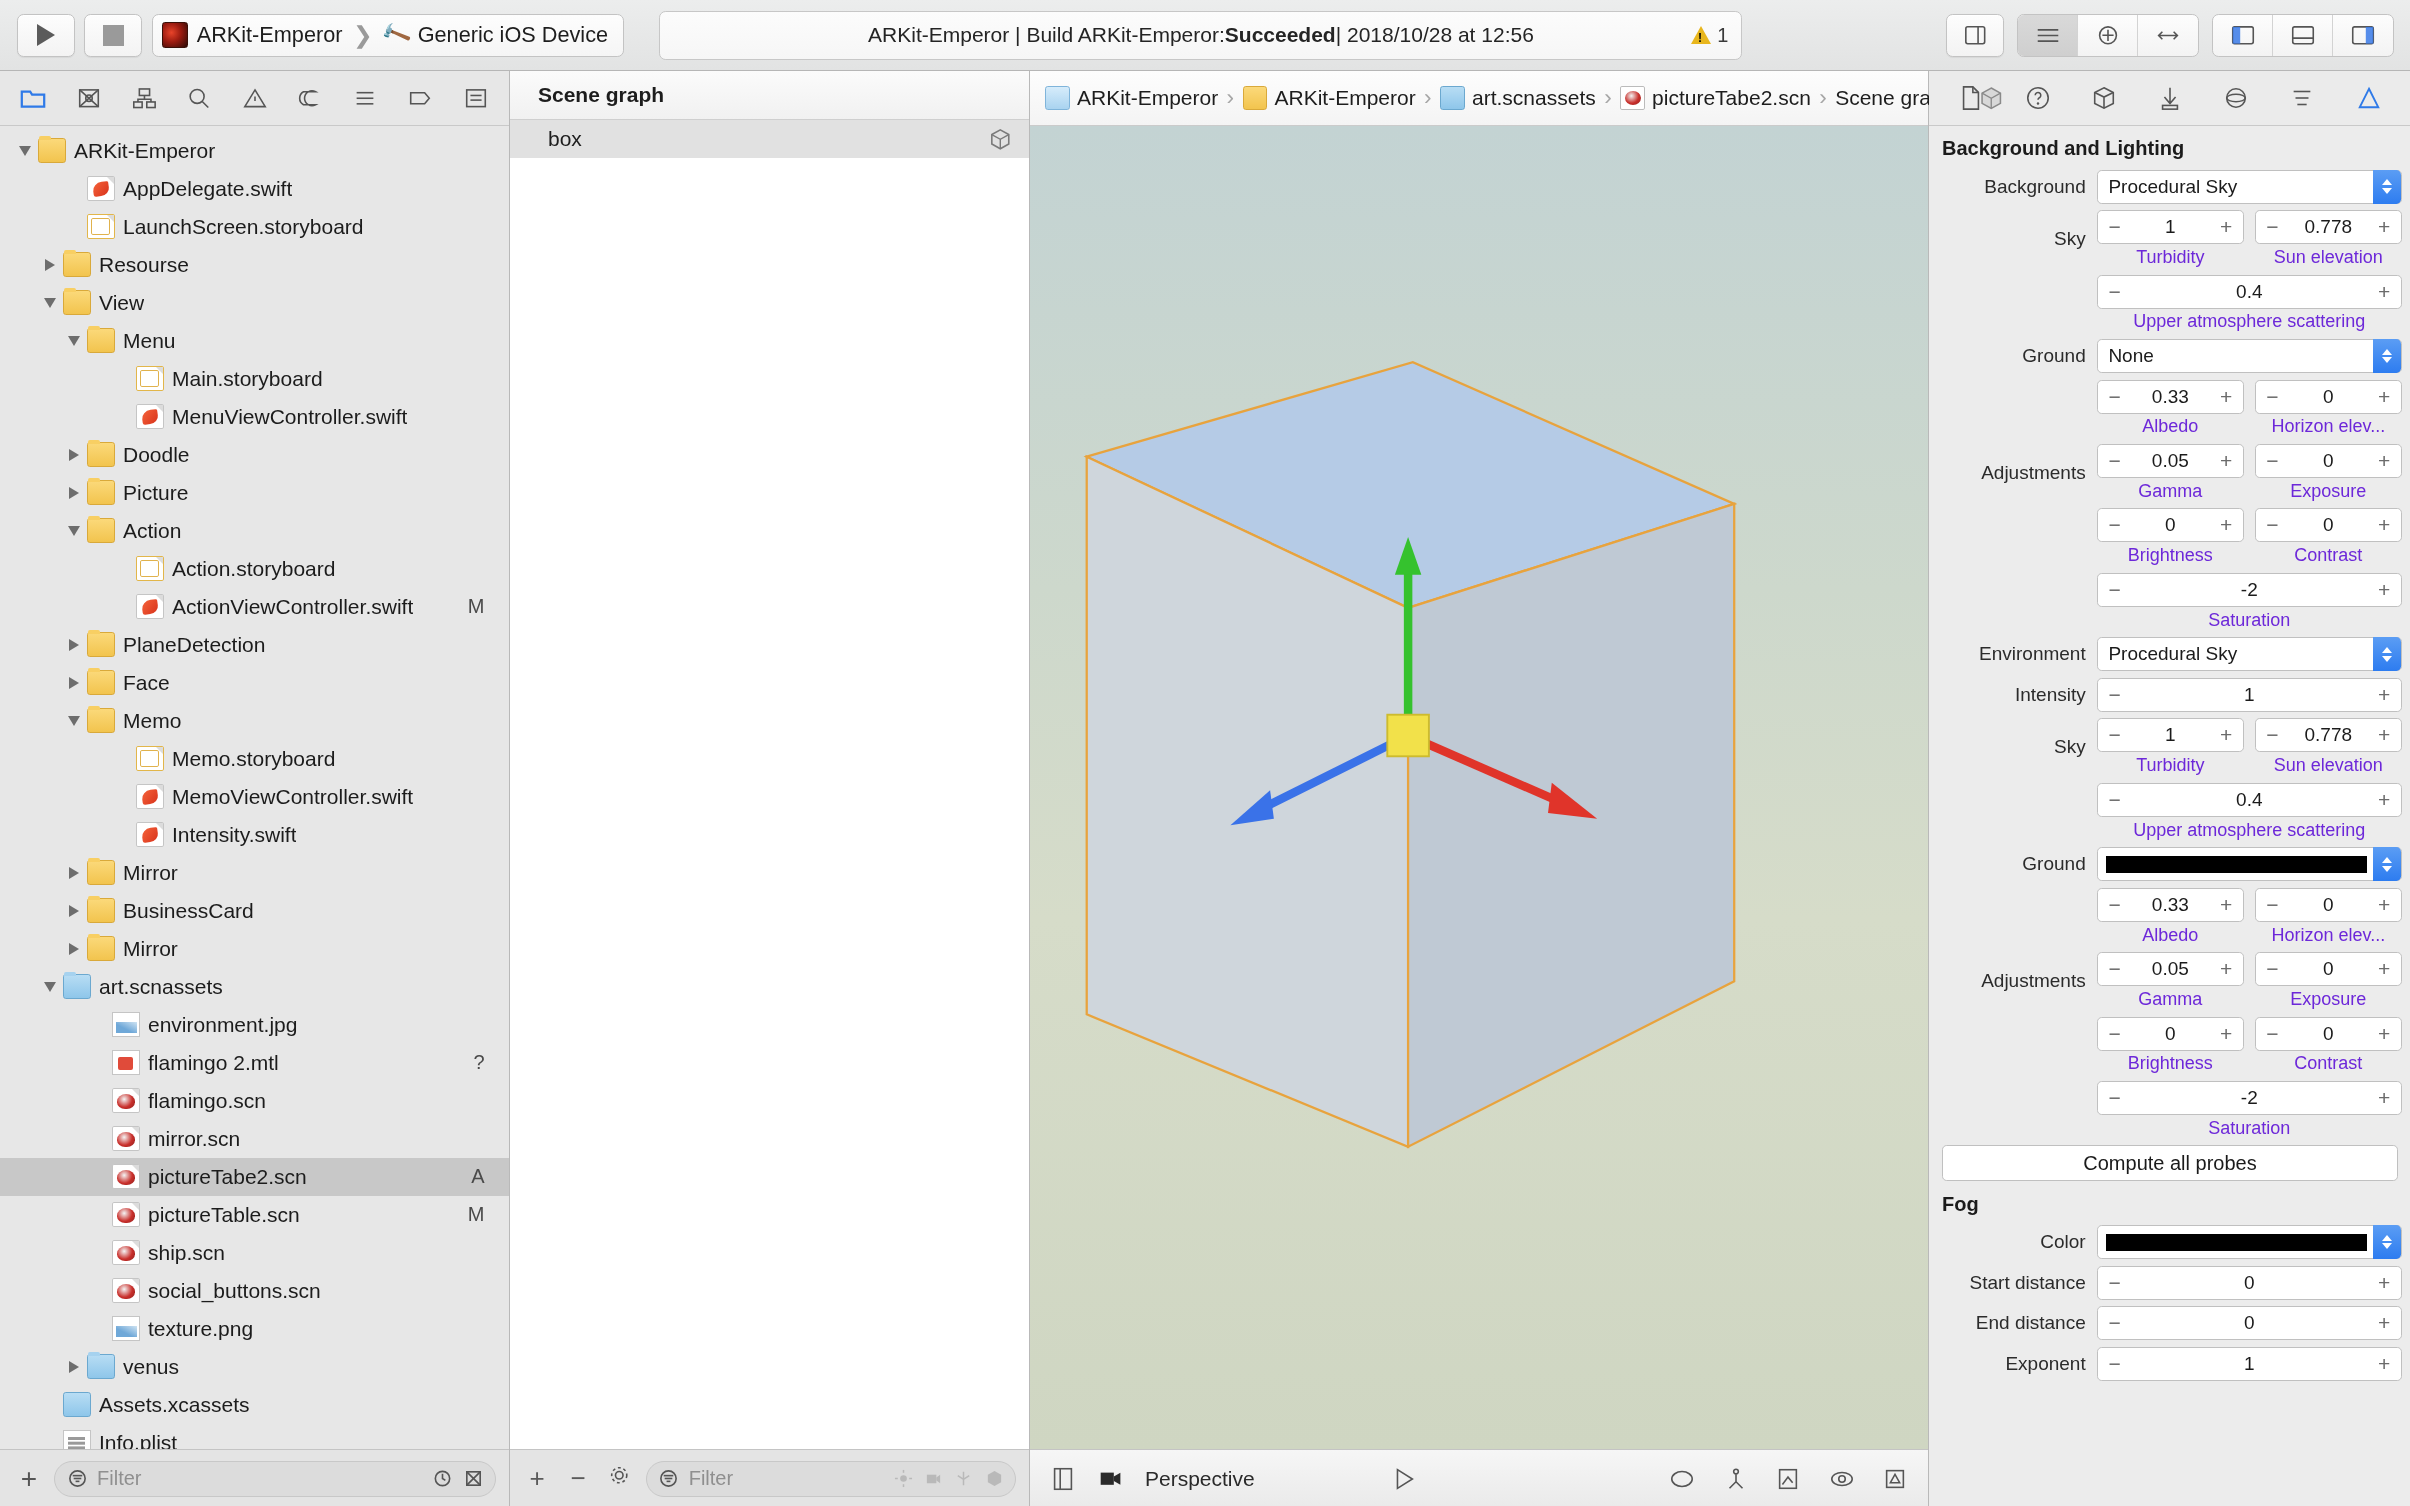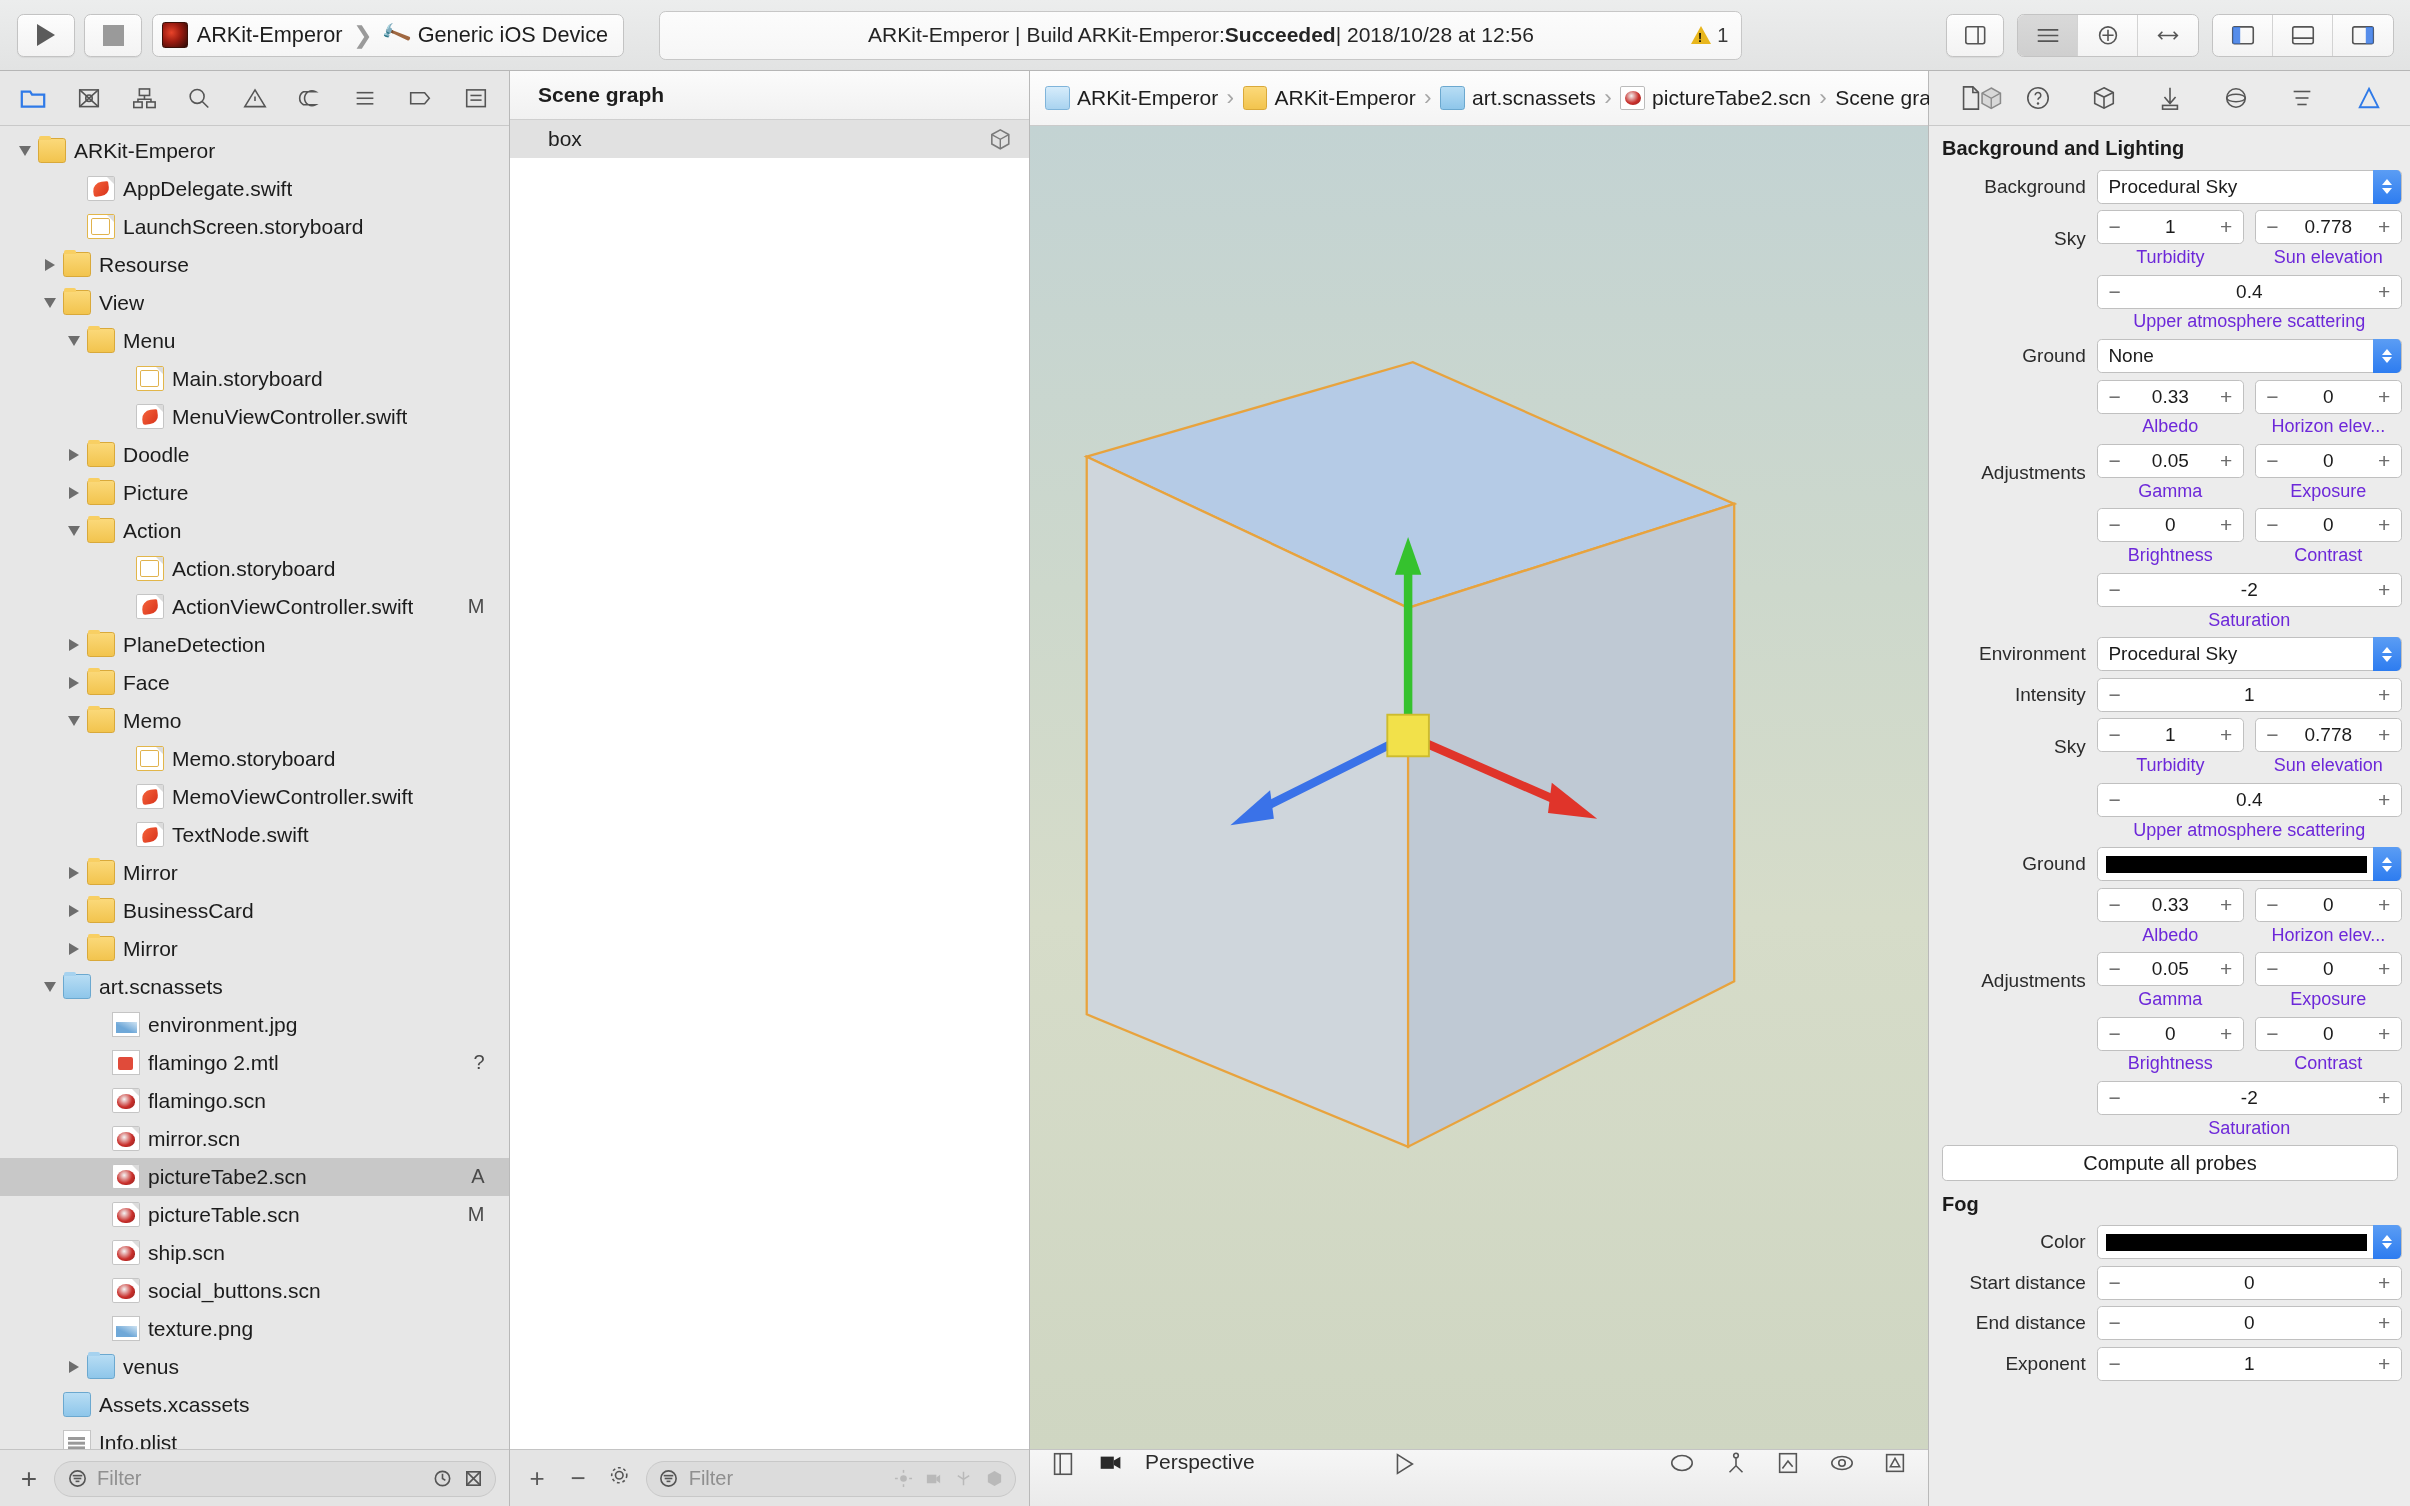--- a/index.html
+++ b/index.html
@@ -133,21 +133,21 @@
   .jb-sep { color:#a6a6a6; font-size:22.6px; font-weight:300; margin:0 2.8px; }
   .jb-ic { width: 24.5px; height: 24.5px; position: relative; flex:0 0 24.5px;}
   .jb-ic.xcproj { background: linear-gradient(to bottom,#d6ecfb,#a9d3f0); border:0.9px solid #7fb4da; border-radius:2.8px;}
   .jb-ic.folder { background: linear-gradient(to bottom,#fbd97a,#f2c44e); border:0.9px solid #d9a93a; border-radius:2.8px;}
   .jb-ic.scnassets { background: linear-gradient(to bottom,#b8ddf4,#8ec6ea); border:0.9px solid #6ba8cf; border-radius:2.8px;}
   .jb-ic.scn { background:#fff;border:0.9px solid #bbb;border-radius:1.9px;}
   .jb-ic.scn:before{content:"";position:absolute;left:3.8px;top:3.8px;width:16px;height:14px;
     background: radial-gradient(circle at 40% 35%, #f2f2f2 0%, #c9302c 55%, #8c1f1c 100%); border-radius:50%;}
   .viewport { flex:1; position:relative; overflow:hidden;
     background: linear-gradient(to bottom, #c3d3d3 0%, #cdd8cc 35%, #d6dcc9 60%, #cfd6c2 100%); }
-  .vp-bottom { height: 58px; flex:0 0 58px; display:flex; align-items:flex-start; gap: 19px;
+  .vp-bottom { height: 58px; flex:0 0 58px; display:flex; align-items:center; gap: 19px;
     padding: 0 19px; background: linear-gradient(to bottom,#f6f6f6,#eaeaea); border-top:0.9px solid #c4c4c4; }
   .vp-label { font-size: 21px; color:#2a2a2a; }
   .vp-right { margin-left:auto; display:flex; align-items:center; gap: 24.5px; }
 
   
   .insp { width: 482px; flex:0 0 482px; display:flex; flex-direction:column; background:#ececec; }
   .insp-tabs { height: 55px; flex:0 0 55px; display:flex; align-items:center; justify-content:space-around;
     padding: 0 9.4px; border-bottom:0.9px solid #c9c9c9; background:#ebebeb; }
   .insp-tab { width: 43px; height:40px; display:flex;align-items:center;justify-content:center;}
   .insp-body { flex:1; overflow:hidden; padding: 0 0 0 0; }
@@ -464,21 +464,21 @@
               <span class="swift-bird"></span>
             </span>
             <span class="rowlabel">MemoViewController.swift</span>
           </div>
           <div class="row">
             <span style="width:111px;flex:0 0 111px;"></span>
             <span class="disc"></span>
             <span class="ficon fi-doc">
               <span class="swift-bird"></span>
             </span>
-            <span class="rowlabel">TextNode.swift</span>
+            <span class="rowlabel">Intensity.swift</span>
           </div>
           <div class="row">
             <span style="width:62px;flex:0 0 62px;"></span>
             <span class="disc closed">
               <i></i>
             </span>
             <span class="ficon fi-folder"></span>
             <span class="rowlabel">Mirror</span>
           </div>
           <div class="row">

